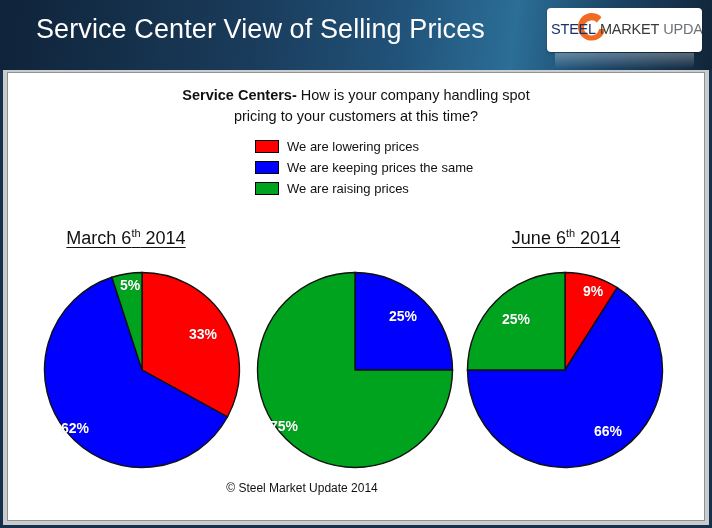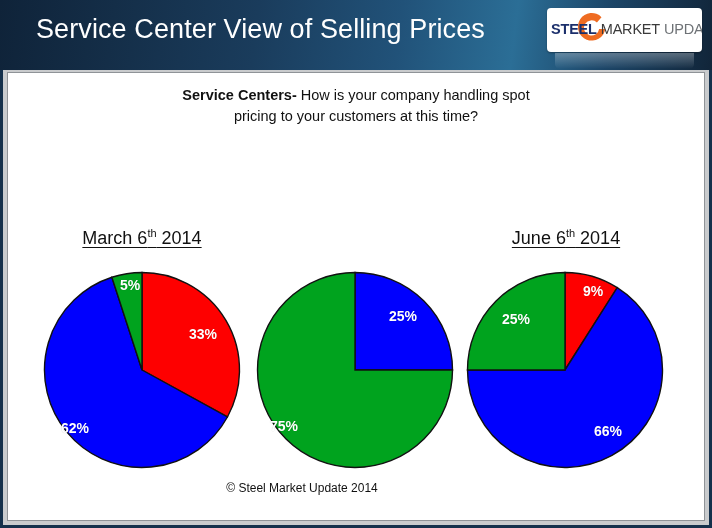--- a/index.html
+++ b/index.html
@@ -117,21 +117,21 @@
     position: absolute;
     left: 4px;
     top: 13px;
     width: 151px;
     text-align: left;
     white-space: nowrap;
     font-family: "Liberation Sans", sans-serif;
     font-size: 14.5px;
     line-height: 16px;
   }
-  .lt-steel  { color: #1b2f6b; font-weight: bold; letter-spacing: -0.2px; }
+  .lt-steel  { color: #1b2f6b; font-weight: normal; letter-spacing: -0.2px; }
   .lt-market { color: #3a3a3a; font-weight: normal; letter-spacing: -0.2px; }
   .lt-update { color: #6e7276; font-weight: 400; letter-spacing: -0.2px; }
   .logo-reflect {
     position: absolute;
     left: 8px;
     top: 45px;
     width: 139px;
     height: 16px;
     border-radius: 0 0 5px 5px;
     background: linear-gradient(to bottom, rgba(255,255,255,0.30), rgba(255,255,255,0.0));
@@ -258,22 +258,36 @@
     </div>
   </div>
 
   <div class="content">
 
     <div class="question">
       <span class="q-bold">Service Centers-</span><span> How is your company handling spot</span><br>
       <span>pricing to your customers at this time?</span>
     </div>
 
-
-    <div class="pie-title" style="left:34px; width:200px;">
+    <div class="legend">
+      <div class="legend-row">
+        <span class="swatch" style="background:#fe0000"></span>
+        <span class="legend-label">We are lowering prices</span>
+      </div>
+      <div class="legend-row">
+        <span class="swatch" style="background:#0000fe"></span>
+        <span class="legend-label">We are keeping prices the same</span>
+      </div>
+      <div class="legend-row">
+        <span class="swatch" style="background:#00a31e"></span>
+        <span class="legend-label">We are raising prices</span>
+      </div>
+    </div>
+
+    <div class="pie-title" style="left:18px; width:200px;">
       <span class="u"><span>March 6</span><sup>th</sup><span> 2014</span></span>
     </div>
     <div class="pie-title" style="left:458px; width:200px;">
       <span class="u"><span>June 6</span><sup>th</sup><span> 2014</span></span>
     </div>
 
     <div class="pie" id="pie0" style="left:35px; top:198px;">
         <svg width="198" height="198" viewBox="0 0 198 198">
           <path d="M 99 99 L 99 1.5 A 97.5 97.5 0 0 1 184.4399013042767 145.97098322491726 Z" fill="#fe0000" stroke="#111111" stroke-width="1.4"></path>
           <path d="M 99 99 L 184.4399013042767 145.97098322491726 A 97.5 97.5 0 1 1 68.87084304844261 6.271989661222534 Z" fill="#0000fe" stroke="#111111" stroke-width="1.4"></path>

